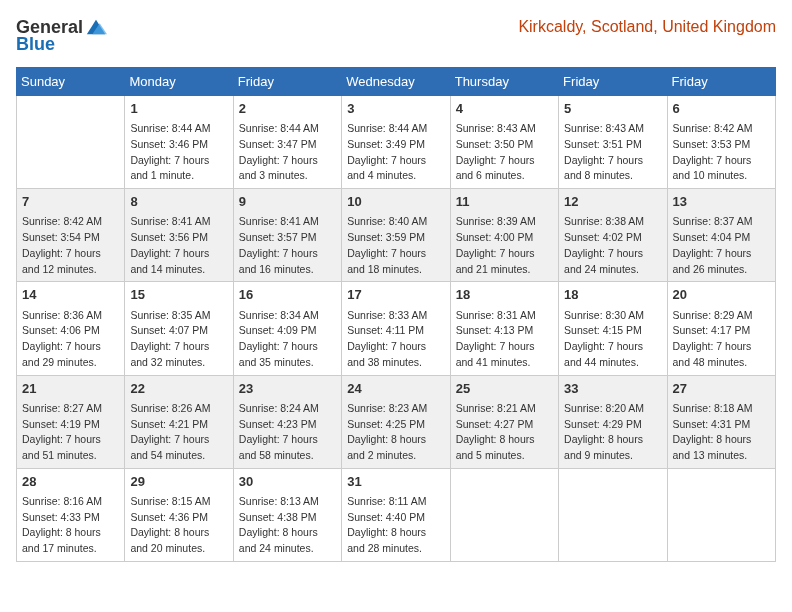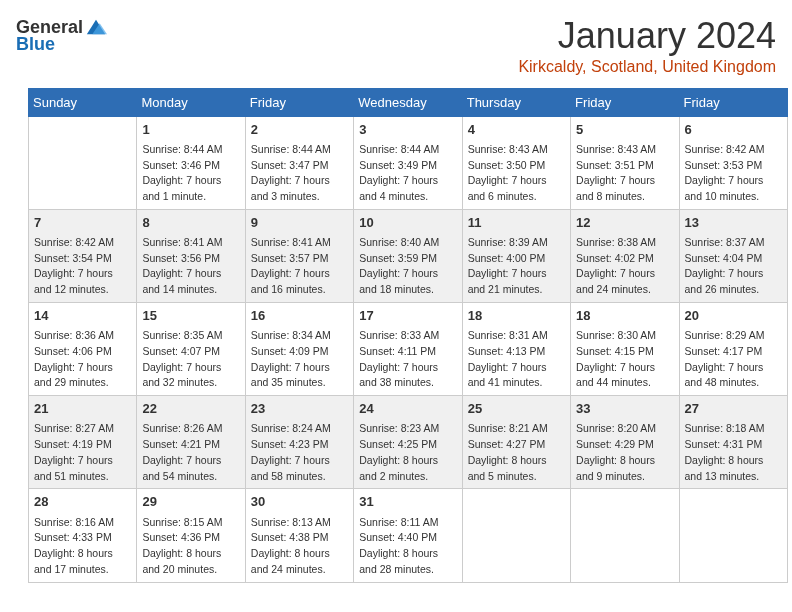--- a/index.html
+++ b/index.html
@@ -47,21 +47,20 @@
     }
     .location-title {
       font-size: 16px;
       color: #c2410c;
       margin-top: 2px;
     }
     table {
       width: 100%;
       border-collapse: collapse;
       font-size: 11px;
-      margin-left: 12px;
     }
     thead tr th {
       background-color: #2e6db4;
       color: #fff;
       padding: 6px 4px;
       text-align: left;
       font-size: 13px;
       font-weight: normal;
       border: 1px solid #2e6db4;
     }
@@ -106,21 +105,20 @@
         <span class="logo-text-general">General</span>
         <svg class="logo-icon" viewBox="0 0 24 24" xmlns="http://www.w3.org/2000/svg">
           <polygon points="2,20 12,4 22,20" fill="#1a6eb5"></polygon>
           <polygon points="8,20 16,8 24,20" fill="#4da6e8" opacity="0.7"></polygon>
         </svg>
       </div>
       <span class="logo-text-blue" style="margin-top:-4px;">Blue</span>
     </div>
   </div>
   <div class="title-area">
-    <div class="month-title">January 2024</div>
     <div class="location-title">Kirkcaldy, Scotland, United Kingdom</div>
   </div>
 </div>
 
 <table>
   <thead>
     <tr>
     <th>Sunday</th>
         <th>Monday</th>
         <th>Friday</th>

